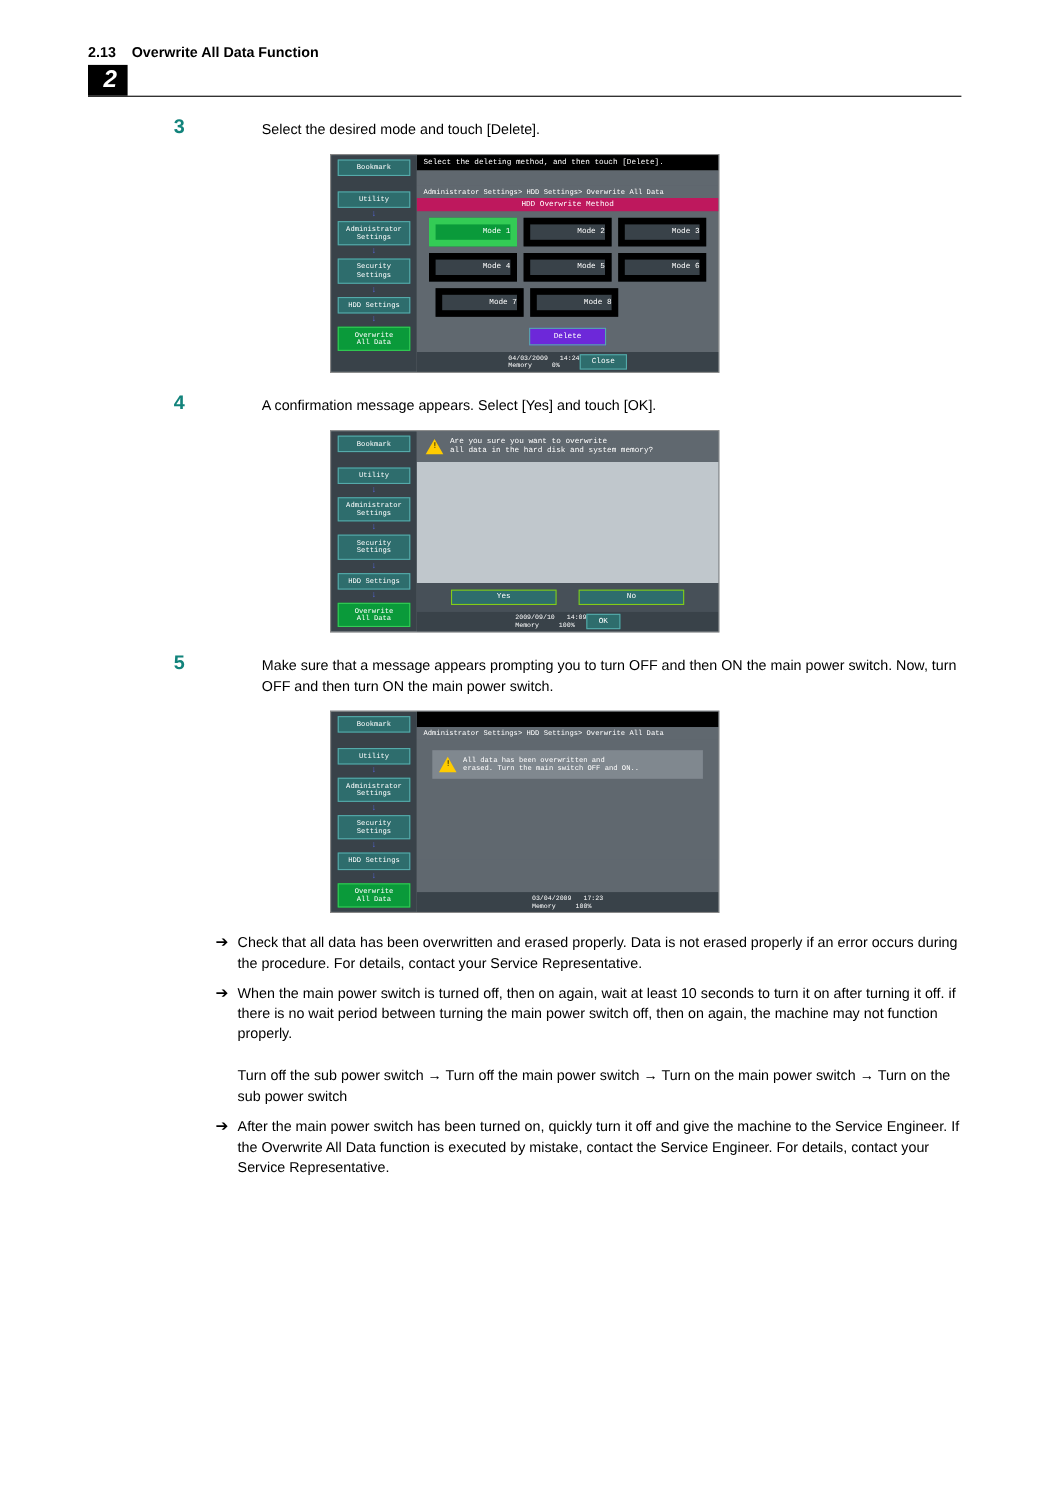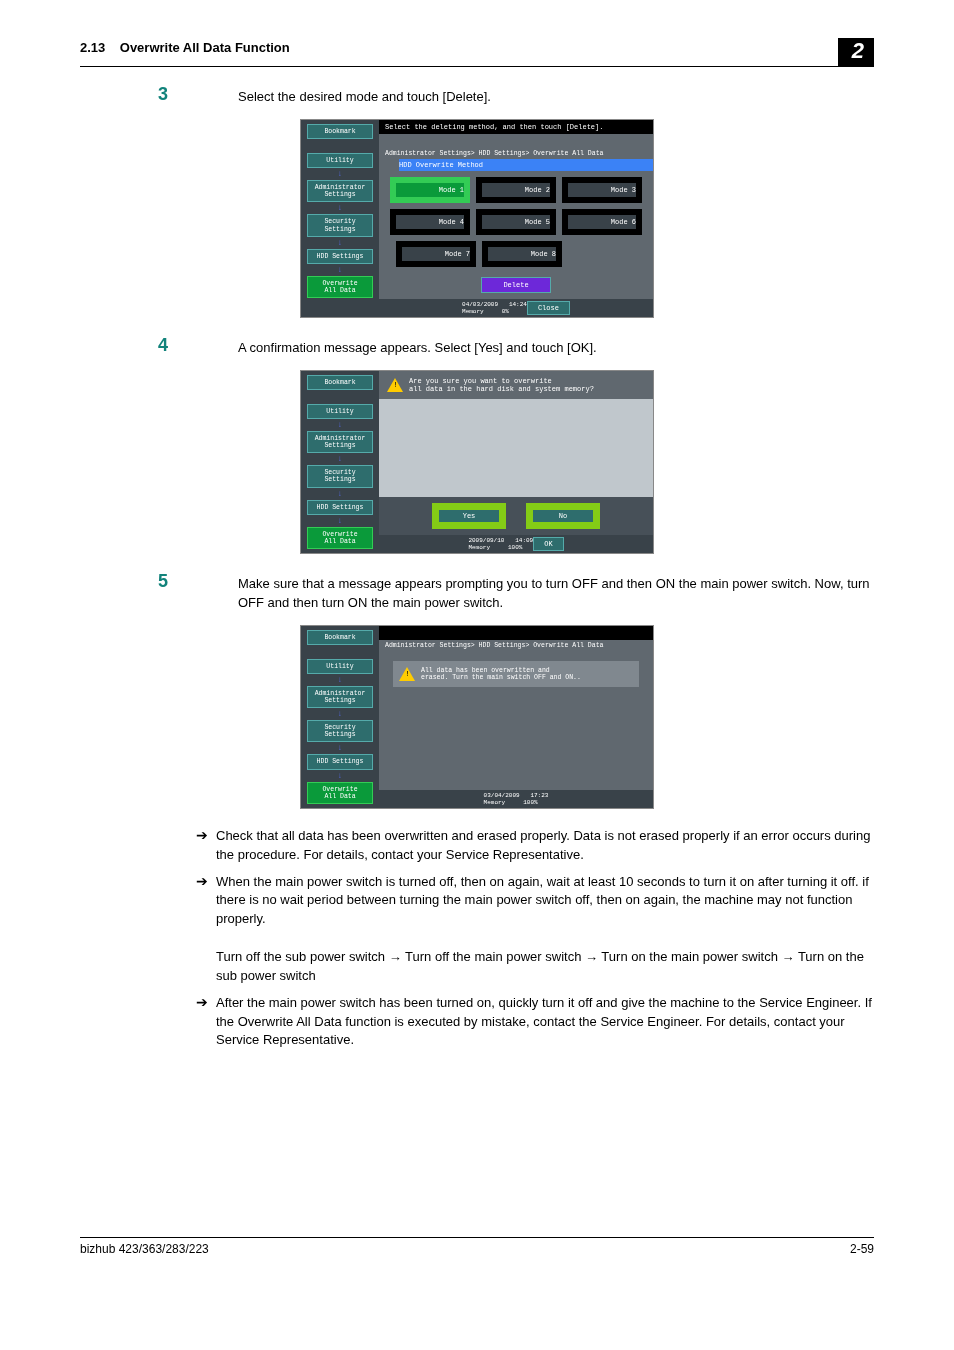--- a/index.html
+++ b/index.html
@@ -15,20 +15,21 @@
     position: relative;
     min-height: 1280px;
     box-sizing: border-box;
   }
   .header-row {
     display: flex;
     justify-content: space-between;
     align-items: flex-start;
     border-bottom: 1px solid #000;
     margin-bottom: 18px;
+    flex-direction: column;
   }
   .header-left {
     font-weight: bold;
     font-size: 13px;
     padding-bottom: 6px;
   }
   .chapter-badge {
     background: #000;
     color: #fff;
     font-size: 22px;
@@ -106,25 +107,24 @@
     padding: 3px 6px;
     font-size: 7px;
   }
   .ss-crumb {
     background: #60686f;
     color: #fff;
     padding: 2px 6px;
     font-size: 6.5px;
   }
   .ss-panel-title {
-    background: #3b82f6;
-    text-align: left;
+    background: #be185d;
+    text-align: center;
     padding: 2px 0;
     font-size: 7px;
-    margin-left: 20px;
   }
   .ss-grid {
     display: flex;
     flex-wrap: wrap;
     gap: 6px;
     padding: 6px 10px;
     justify-content: center;
   }
   .ss-mode {
     width: 68px;
@@ -187,22 +187,22 @@
     display: flex;
     gap: 20px;
     justify-content: center;
     padding: 6px 0;
     background: #475058;
   }
   .ss-yn-btn {
     width: 60px;
     text-align: center;
     background: #2e6d6d;
-    border: 7px solid #84cc16;
-    padding: 2px 0;
+    border: 1px solid #84cc16;
+    padding: 2px 17px;
     font-size: 7px;
   }
   .ss-inner-msg {
     margin: 10px 14px;
     background: #80888f;
     display: flex;
     align-items: center;
     gap: 6px;
     padding: 6px;
     font-size: 6.5px;
@@ -407,17 +407,13 @@
         <br>
         <span>Turn off the sub power switch → Turn off the main power switch → Turn on the main power switch → Turn on the sub power switch</span>
       </span>
     </li>
     <li>
       <span class="arrow-sym">➔</span>
       <span class="li-body">After the main power switch has been turned on, quickly turn it off and give the machine to the Service Engineer. If the Overwrite All Data function is executed by mistake, contact the Service Engineer. For details, contact your Service Representative.</span>
     </li>
   </ul>
 
-  <div class="footer">
-    <span>bizhub 423/363/283/223</span>
-    <span>2-59</span>
-  </div>
 </div>
 
 </body></html>

